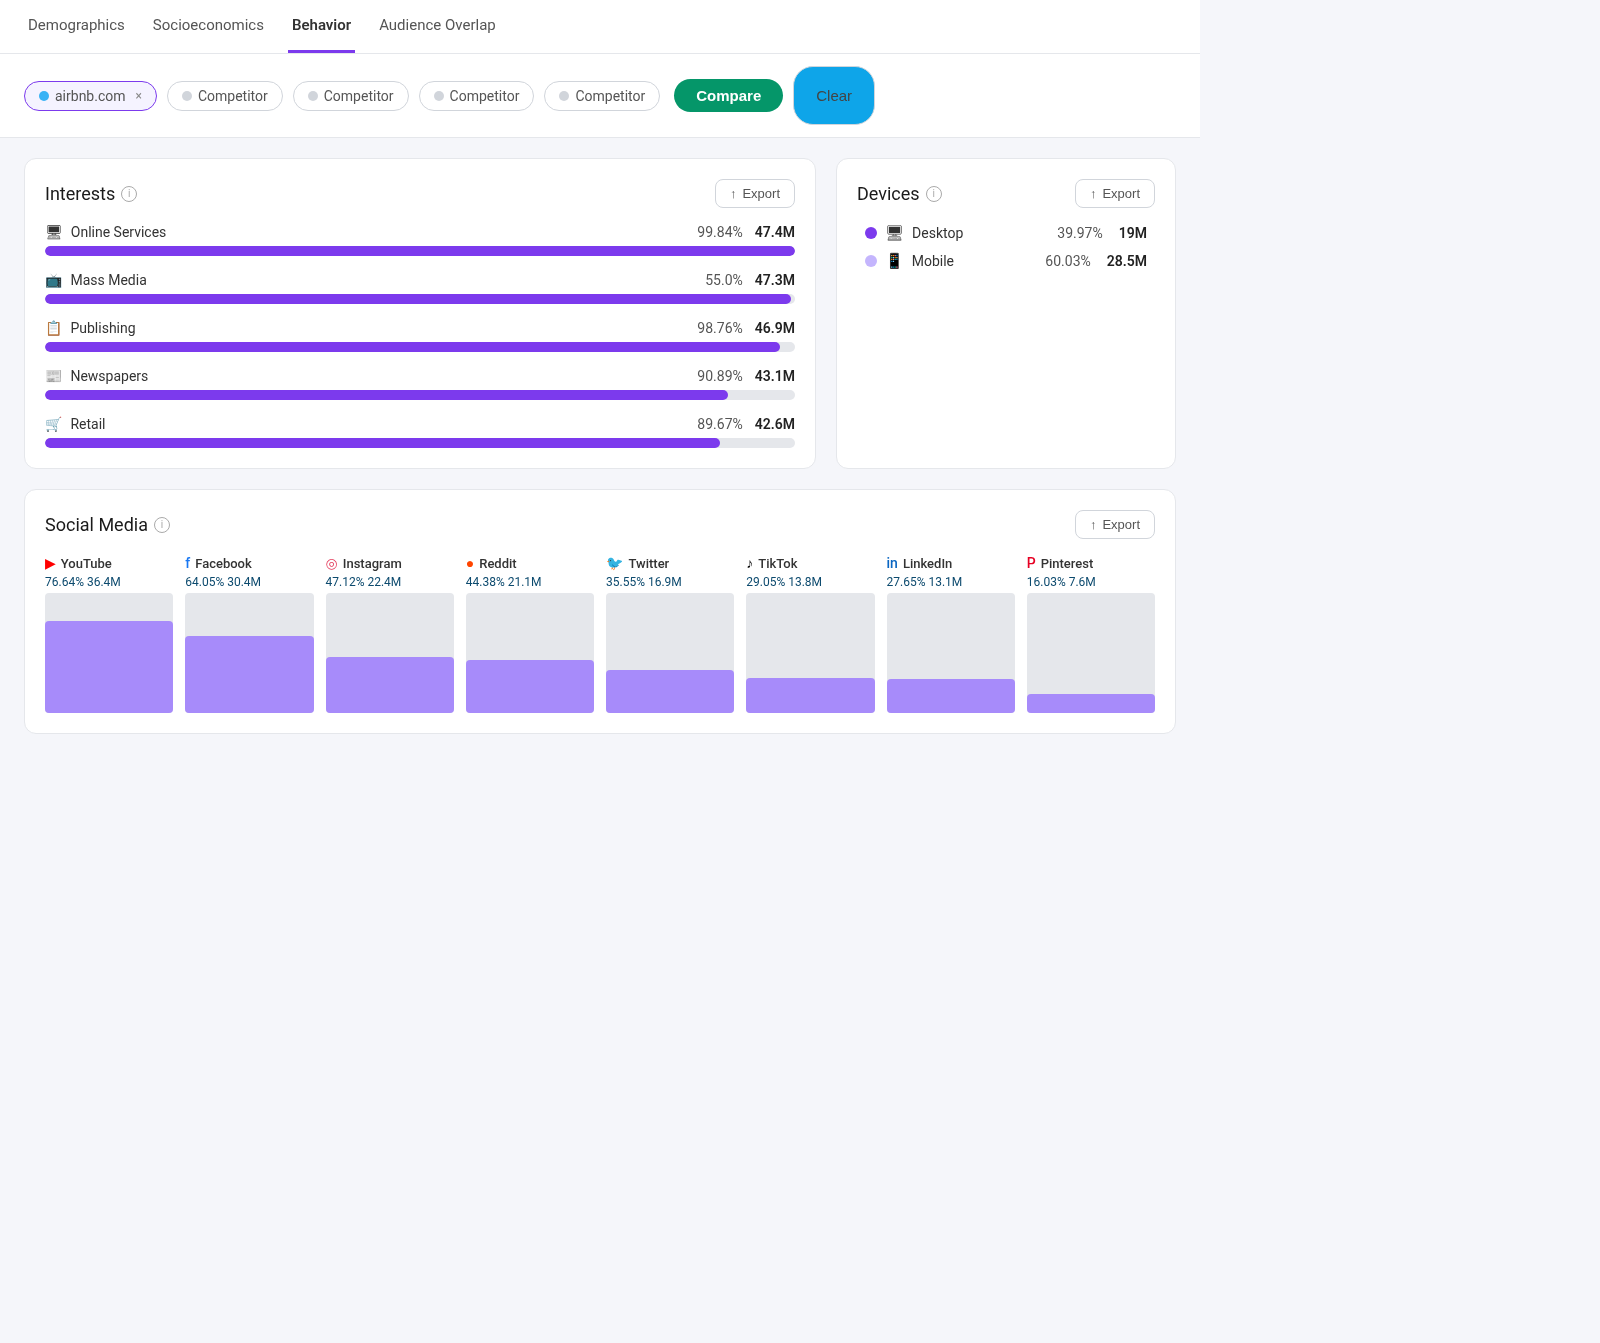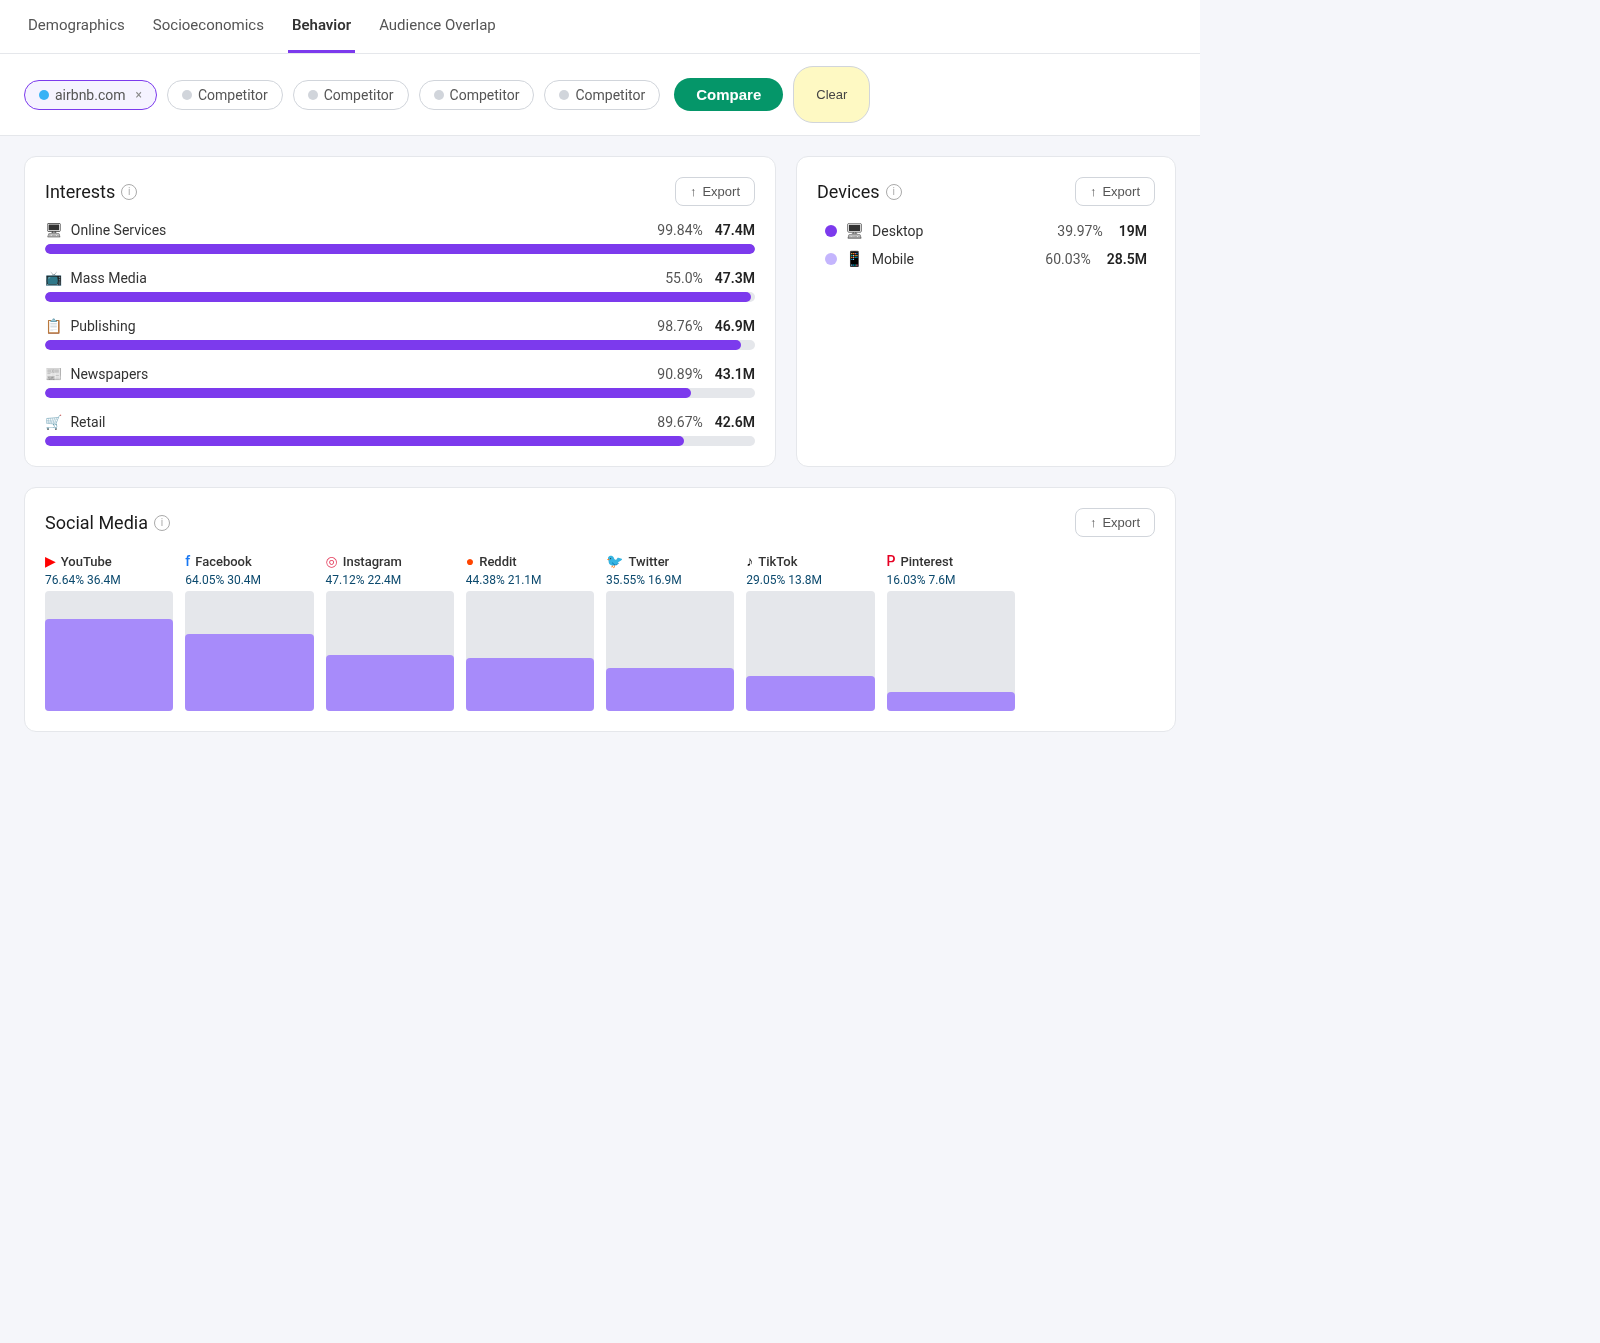--- a/index.html
+++ b/index.html
@@ -81,26 +81,26 @@
       color: #fff;
       border: none;
       border-radius: 20px;
       padding: 8px 22px;
       font-size: 15px;
       font-weight: 600;
       cursor: pointer;
       margin-left: 4px;
     }
     .btn-clear {
-      background: #fef9c3;
+      background: #0ea5e9;
       color: #444;
       border: 1.5px solid #d1d5db;
       border-radius: 20px;
       padding: 20px 22px;
-      font-size: 13px;
+      font-size: 15px;
       cursor: pointer;
     }
 
     
     .main-content {
       padding: 20px 24px;
       display: flex;
       flex-direction: column;
       gap: 20px;
     }
@@ -193,21 +193,21 @@
       overflow: hidden;
     }
     .bar-fill {
       height: 100%;
       background: #7c3aed;
       border-radius: 5px;
     }
 
     
     .devices-card {
-      width: 380px;
+      width: 340px;
       flex-shrink: 0;
     }
     .donut-container {
       display: flex;
       justify-content: center;
       margin: 10px 0 20px;
       position: relative;
     }
     .donut-center {
       position: absolute;
@@ -544,20 +544,32 @@
     </div>
     <div class="social-stats">
       29.05% 13.8M
     </div>
     <div class="social-bar-container">
       <div class="social-bar-fill" style="height:35px"></div>
     </div>
   </div>
         <div class="social-item">
     <div class="social-name-row">
+      <span class="si-linkedin">in</span>
+      <span>LinkedIn</span>
+    </div>
+    <div class="social-stats">
+      27.65% 13.1M
+    </div>
+    <div class="social-bar-container">
+      <div class="social-bar-fill" style="height:34px"></div>
+    </div>
+  </div>
+        <div class="social-item">
+    <div class="social-name-row">
       <span class="si-pinterest">P</span>
       <span>Pinterest</span>
     </div>
     <div class="social-stats">
       16.03% 7.6M
     </div>
     <div class="social-bar-container">
       <div class="social-bar-fill" style="height:19px"></div>
     </div>
   </div>

